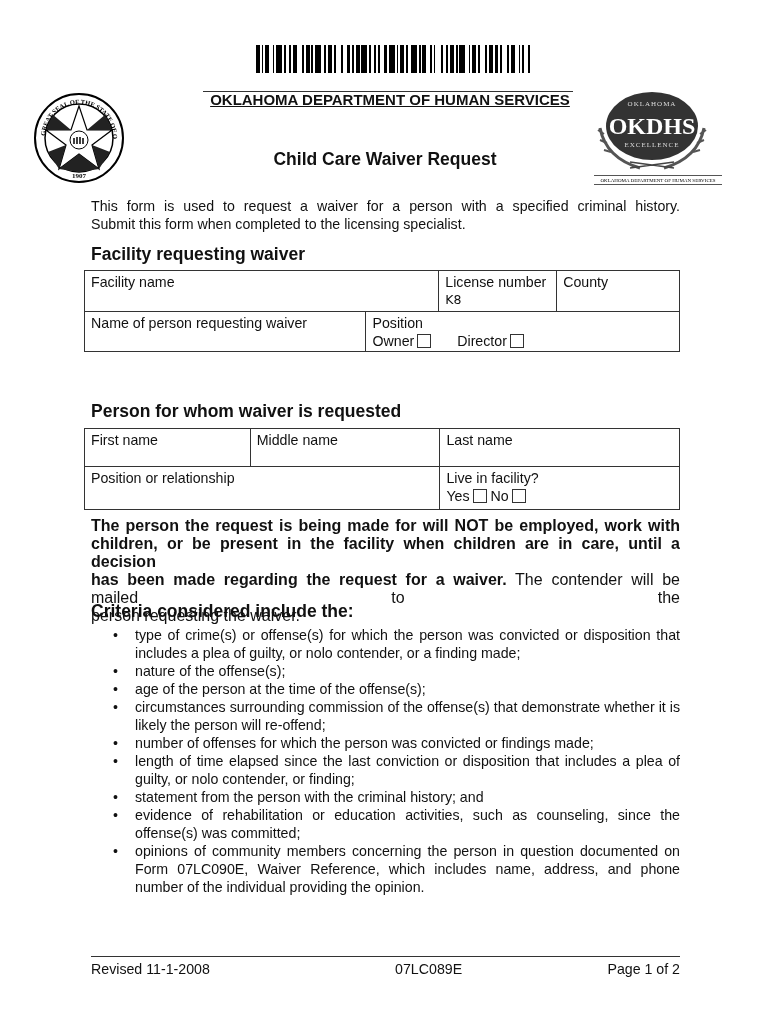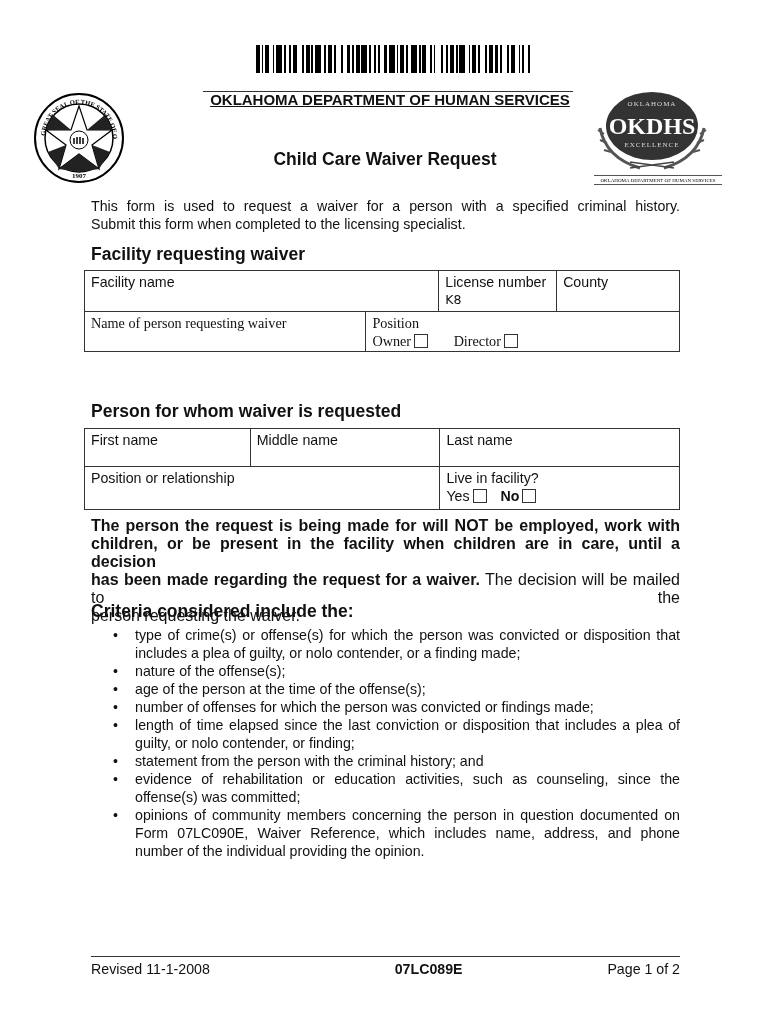--- a/index.html
+++ b/index.html
@@ -203,21 +203,21 @@
       <span>Facility name</span>
     </td>
     <td colspan="2">
       <div>License number</div>
       <div style="font-size:12.5px; font-family:'DejaVu Sans', sans-serif;">K8</div>
     </td>
     <td>
       <span>County</span>
     </td>
   </tr>
-  <tr style="height:40px;font-family:Liberation Serif, serif;">
+  <tr style="height:40px;">
     <td>
       <span>Name of person requesting waiver</span>
     </td>
     <td colspan="4">
       <div>Position</div>
       <div>
         <span>Owner</span><span class="cb"></span>
         <span style="margin-left:22px;">Director</span><span class="cb"></span>
       </div>
     </td>
@@ -246,45 +246,46 @@
     </td>
   </tr>
   <tr style="height:43px;">
     <td colspan="2">
       <span>Position or relationship</span>
     </td>
     <td>
       <div>Live in facility?</div>
       <div>
         <span>Yes</span><span class="cb"></span>
-        <span style="margin-left:10px;font-weight:bold;">No</span><span class="cb"></span>
+        <span style="">No</span><span class="cb"></span>
       </div>
     </td>
   </tr>
 </tbody>
   </table>
 
 <div class="abs notice">
   <b class="j">The person the request is being made for will NOT be employed, work with</b>
   <b class="j">children, or be present in the facility when children are in care, until a decision</b>
-  <span class="j"><b>has been made regarding the request for a waiver.</b><span> The decision will be mailed to the</span></span>
+  <span class="j"><b>has been made regarding the request for a waiver.</b><span> The contender will be mailed to the</span></span>
   <span>person requesting the waiver.</span>
 </div>
 
 <div class="abs h2" style="left:91px; top:601px;">Criteria considered include the:</div>
 
 <ul class="abs crit">
   <li>type of crime(s) or offense(s) for which the person was convicted or disposition that includes a plea of guilty, or nolo contender, or a finding made;</li>
   <li>nature of the offense(s);</li>
   <li>age of the person at the time of the offense(s);</li>
+  <li>circumstances surrounding commission of the offense(s) that demonstrate whether it is likely the person will re-offend;</li>
   <li>number of offenses for which the person was convicted or findings made;</li>
   <li>length of time elapsed since the last conviction or disposition that includes a plea of guilty, or nolo contender, or finding;</li>
   <li>statement from the person with the criminal history; and</li>
   <li>evidence of rehabilitation or education activities, such as counseling, since the offense(s) was committed;</li>
   <li>opinions of community members concerning the person in question documented on Form 07LC090E, Waiver Reference, which includes name, address, and phone number of the individual providing the opinion.</li>
 </ul>
 
 <div class="abs footer-line"></div>
 <div class="abs footer">
   <span>Revised 11-1-2008</span>
-  <span style="margin-left:40px;font-weight:bold;">07LC089E</span>
+  <span style="margin-left:40px;">07LC089E</span>
   <span>Page 1 of 2</span>
 </div>
 
 </body></html>

